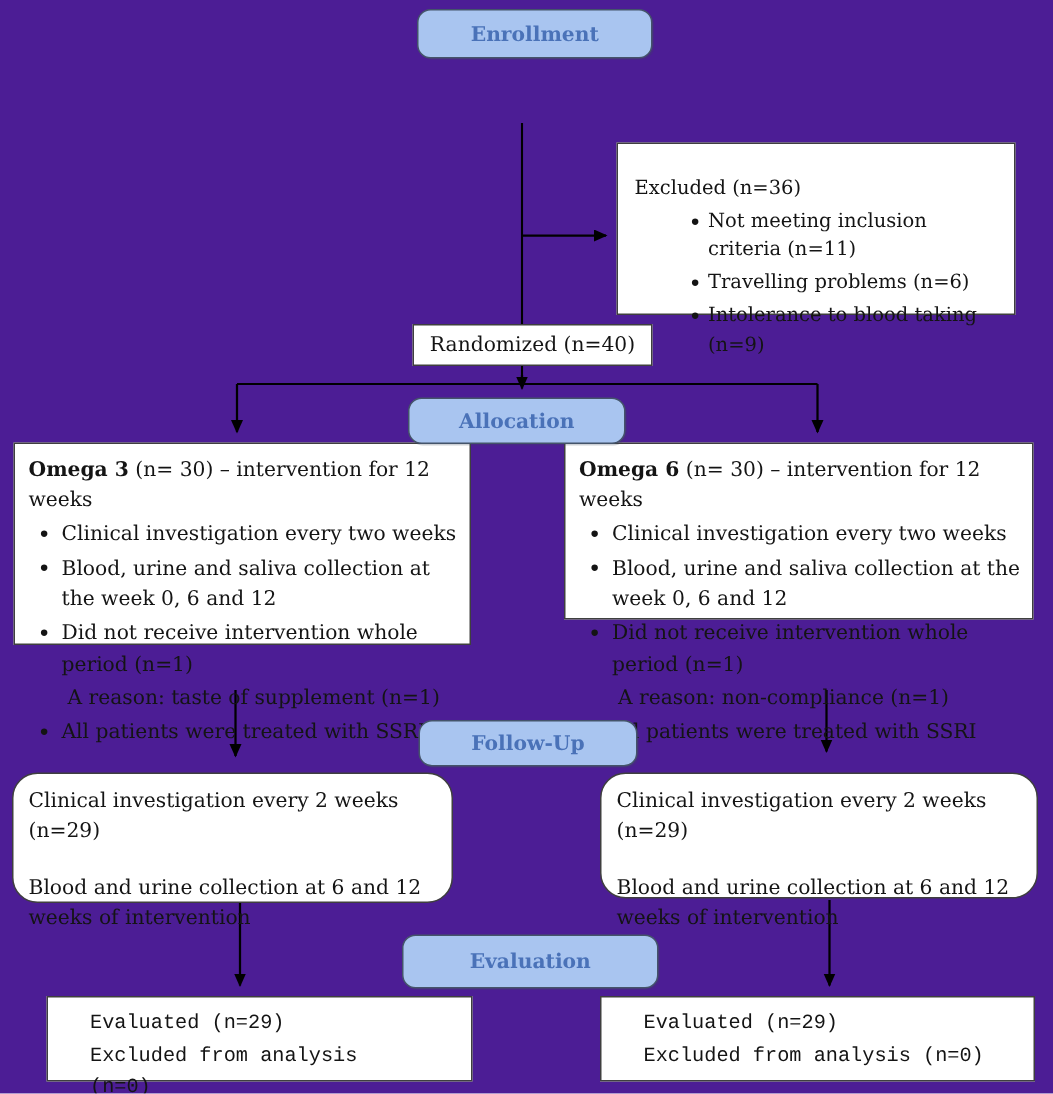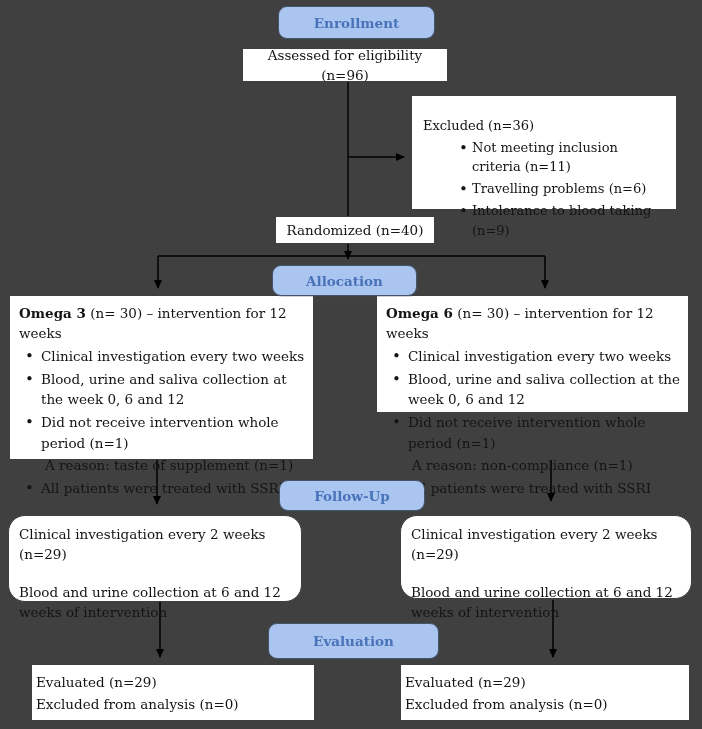--- a/index.html
+++ b/index.html
@@ -1,19 +1,19 @@
 <!DOCTYPE html>
 <html><head>
 <meta charset="utf-8">
 <style>
   html,body{margin:0;padding:0;background:#ffffff;}
   .canvas{
     position:relative;
     width:702px;height:729px;
-    background:#404040;
+    background:#4c1d95;
     font-family:"DejaVu Serif","Liberation Serif",serif;
     color:#141414;
     overflow:hidden;
   }
   svg.arrows{position:absolute;left:0;top:0;z-index:0;}
   .badge{
     position:absolute;z-index:2;
     background:#a9c5f0;
     border:1.6px solid #44546a;
     border-radius:9px;
@@ -36,21 +36,21 @@
   .excl ul.blist li{position:relative;padding-left:13px;margin:2px 0 2.5px 0;}
   ul.blist li::before{content:"\2022";position:absolute;left:0;top:-1px;font-size:15px;}
   .obox{padding:6px 6px 4px 8px;}
   .obox-title{margin:1px 0 2px 1px;}
   .obox ul.blist{padding-left:7px;}
   .obox ul.blist li{position:relative;padding-left:16px;margin:2px 0 3px 0;}
   .sub-line{padding-left:4px;margin-top:2px;}
   .fu-box{padding:8px 10px;border-radius:17px;}
   .fu-box p{margin:0 0 0 0;}
   .fu-box p.second{margin-top:17px;}
-  .ev-box{padding:7px 4px;}
+  .ev-box{padding:7px 28px;font-family:Liberation Mono, monospace;}
   .ev-box p{margin:0;line-height:1.6;}
   b.grp{font-weight:bold;}
 </style>
 </head>
 <body>
 
 <div class="canvas">
 
   <svg class="arrows" width="702" height="729">
     <defs>
@@ -68,42 +68,39 @@
     <line x1="157" y1="460" x2="157" y2="504" stroke="#000" stroke-width="1.5" marker-end="url(#ah)"></line>
     <line x1="551" y1="460" x2="551" y2="501" stroke="#000" stroke-width="1.5" marker-end="url(#ah)"></line>
     <line x1="160" y1="602" x2="160" y2="657" stroke="#000" stroke-width="1.5" marker-end="url(#ah)"></line>
     <line x1="553" y1="600" x2="553" y2="657" stroke="#000" stroke-width="1.5" marker-end="url(#ah)"></line>
   </svg>
 
   <div class="badge" style="left:278px;top:6px;width:155px;height:31px;">
     <span>Enrollment</span>
   </div>
 
-  <div class="box center" style="left:242px;top:48px;width:206px;height:34px;">
-    <span>Assessed for eligibility (n=96)</span>
-  </div>
 
   <div class="box excl" style="left:411px;top:95px;width:266px;height:115px;font-size:13px;">
     <div class="excl-title">Excluded (n=36)</div>
     <ul class="blist">
       <li>Not meeting inclusion criteria (n=11)</li>
       <li>Travelling problems (n=6)</li>
       <li>Intolerance to blood taking (n=9)</li>
     </ul>
   </div>
 
   <div class="box center" style="left:275px;top:216px;width:160px;height:28px;">
     <span>Randomized (n=40)</span>
   </div>
 
   <div class="badge" style="left:272px;top:265px;width:143px;height:29px;">
     <span>Allocation</span>
   </div>
 
-  <div class="box obox" style="left:9px;top:295px;width:305px;height:165px;">
+  <div class="box obox" style="left:9px;top:295px;width:305px;height:135px;">
     <div class="obox-title">
       <b class="grp">Omega 3</b><span> (n= 30) – intervention for 12 weeks</span>
     </div>
     <ul class="blist">
       <li>Clinical investigation every two weeks</li>
       <li>Blood, urine and saliva collection at the week 0, 6 and 12</li>
       <li>
         <span>Did not receive intervention whole period (n=1)</span>
         <div class="sub-line">A reason: taste of supplement (n=1)</div>
       </li>

